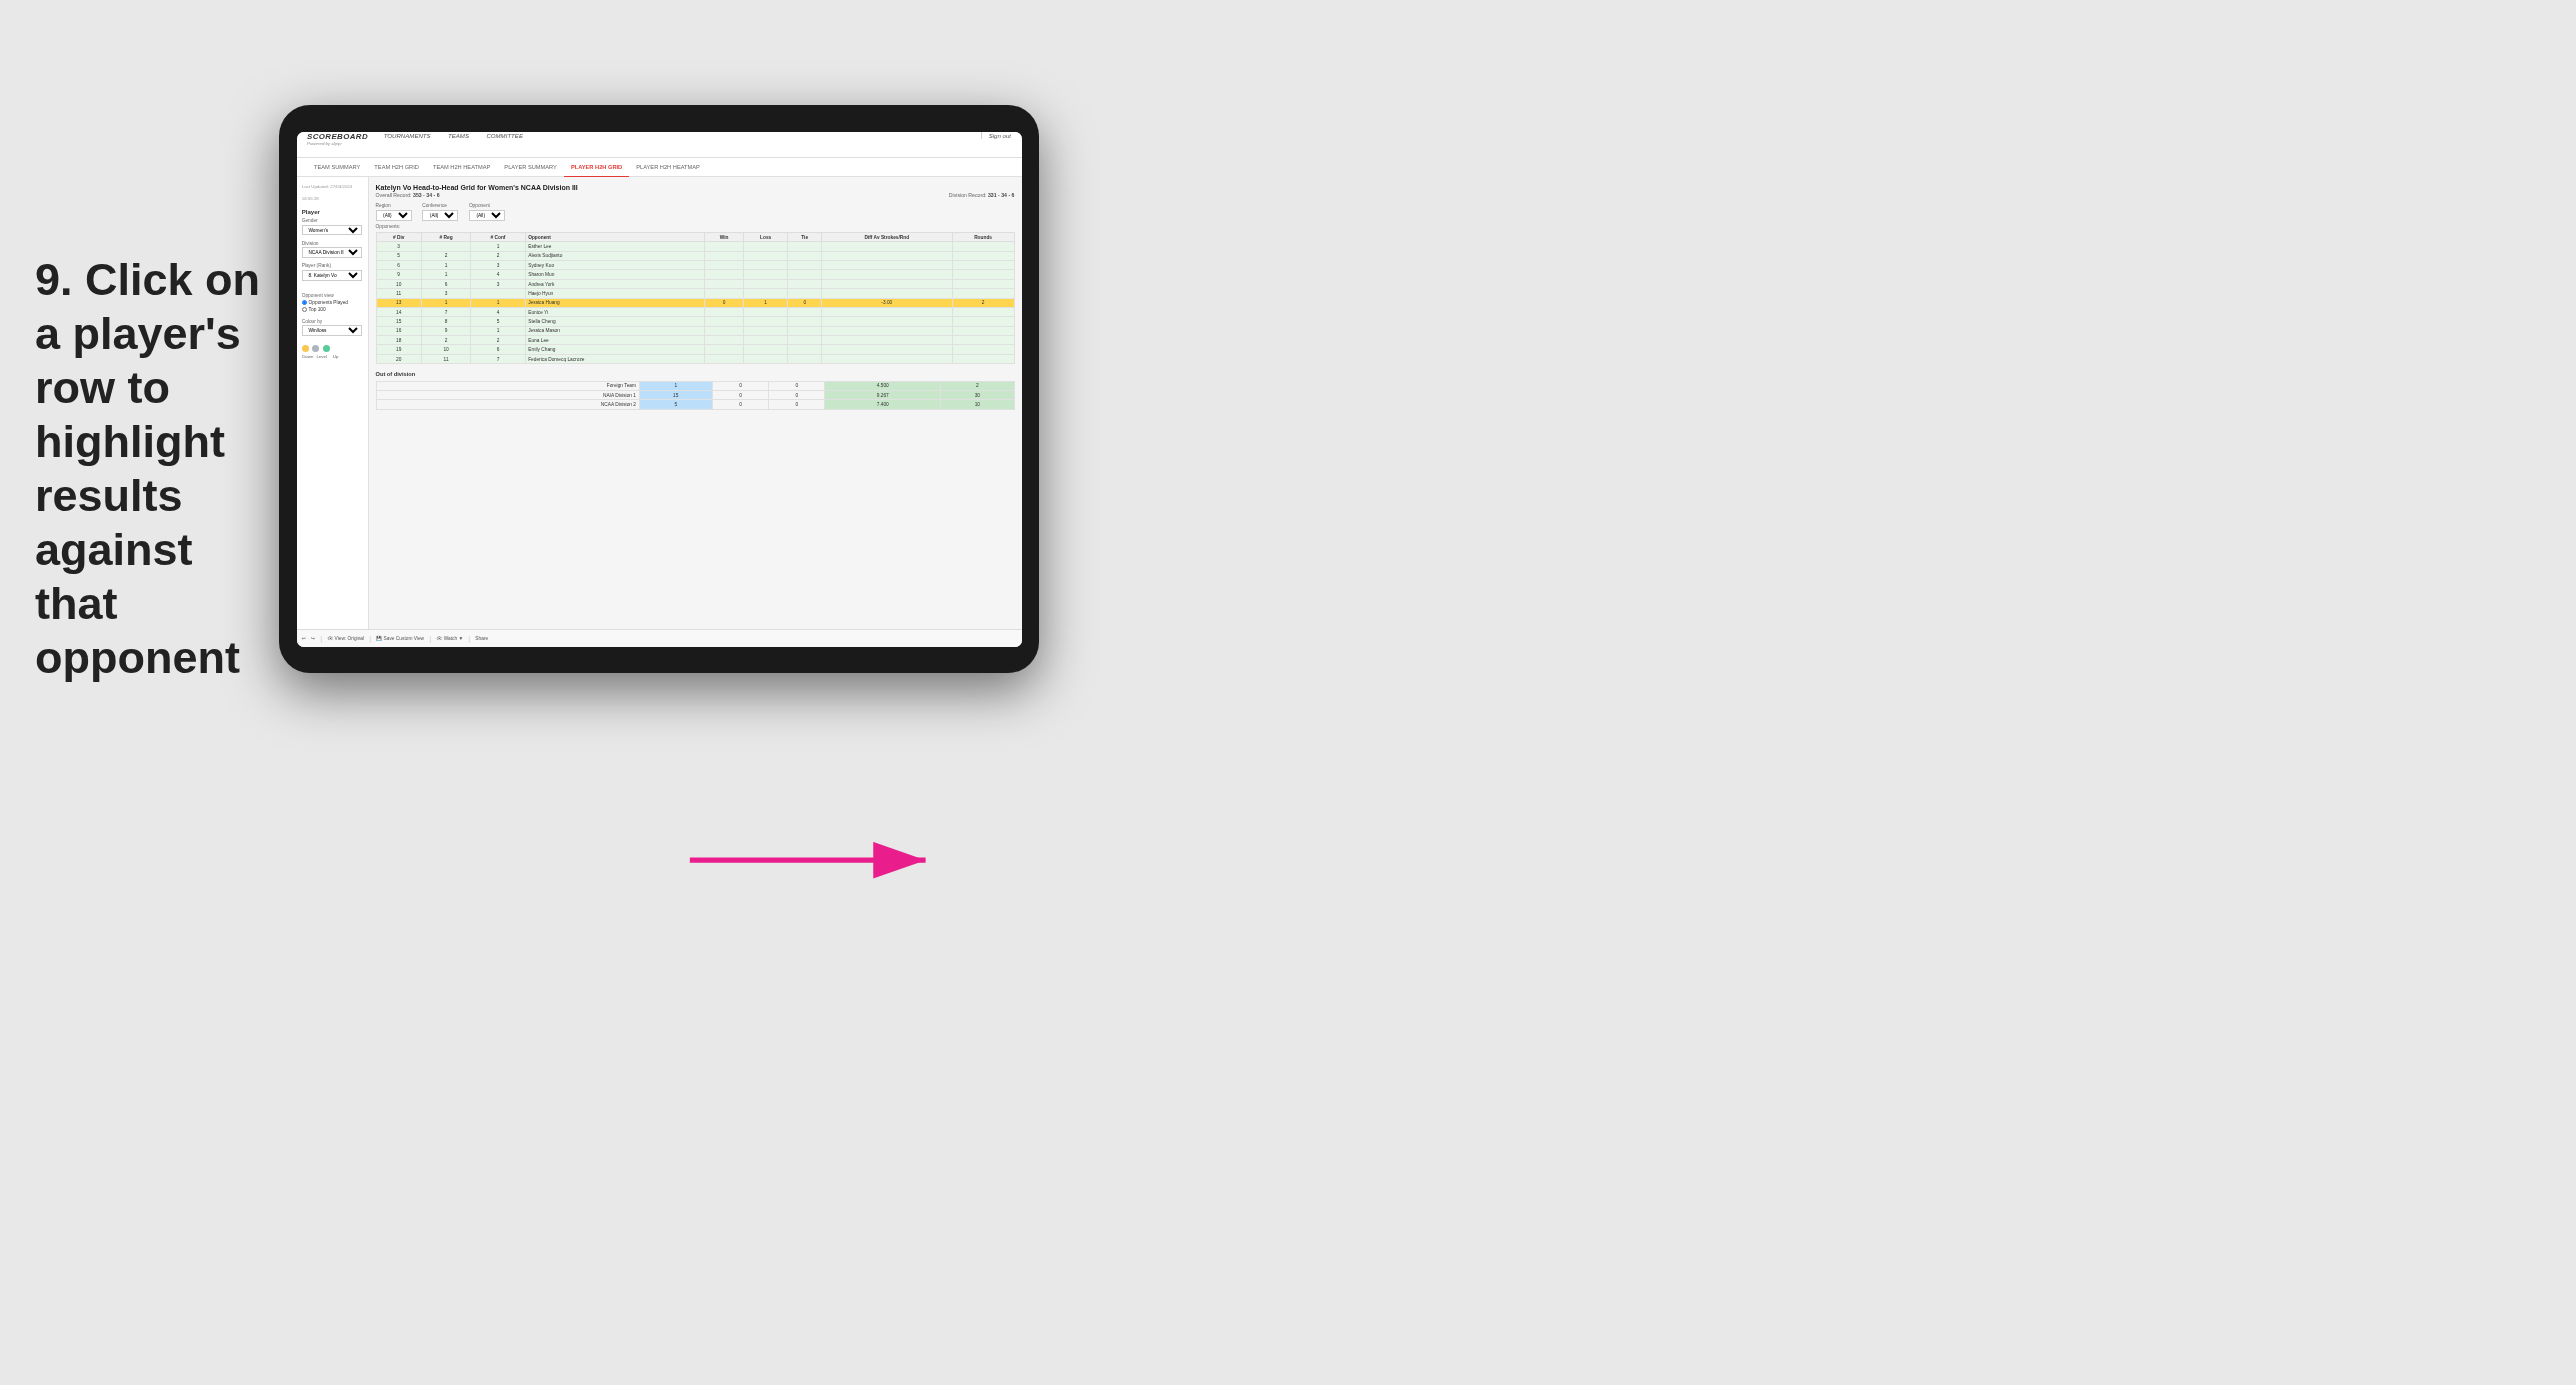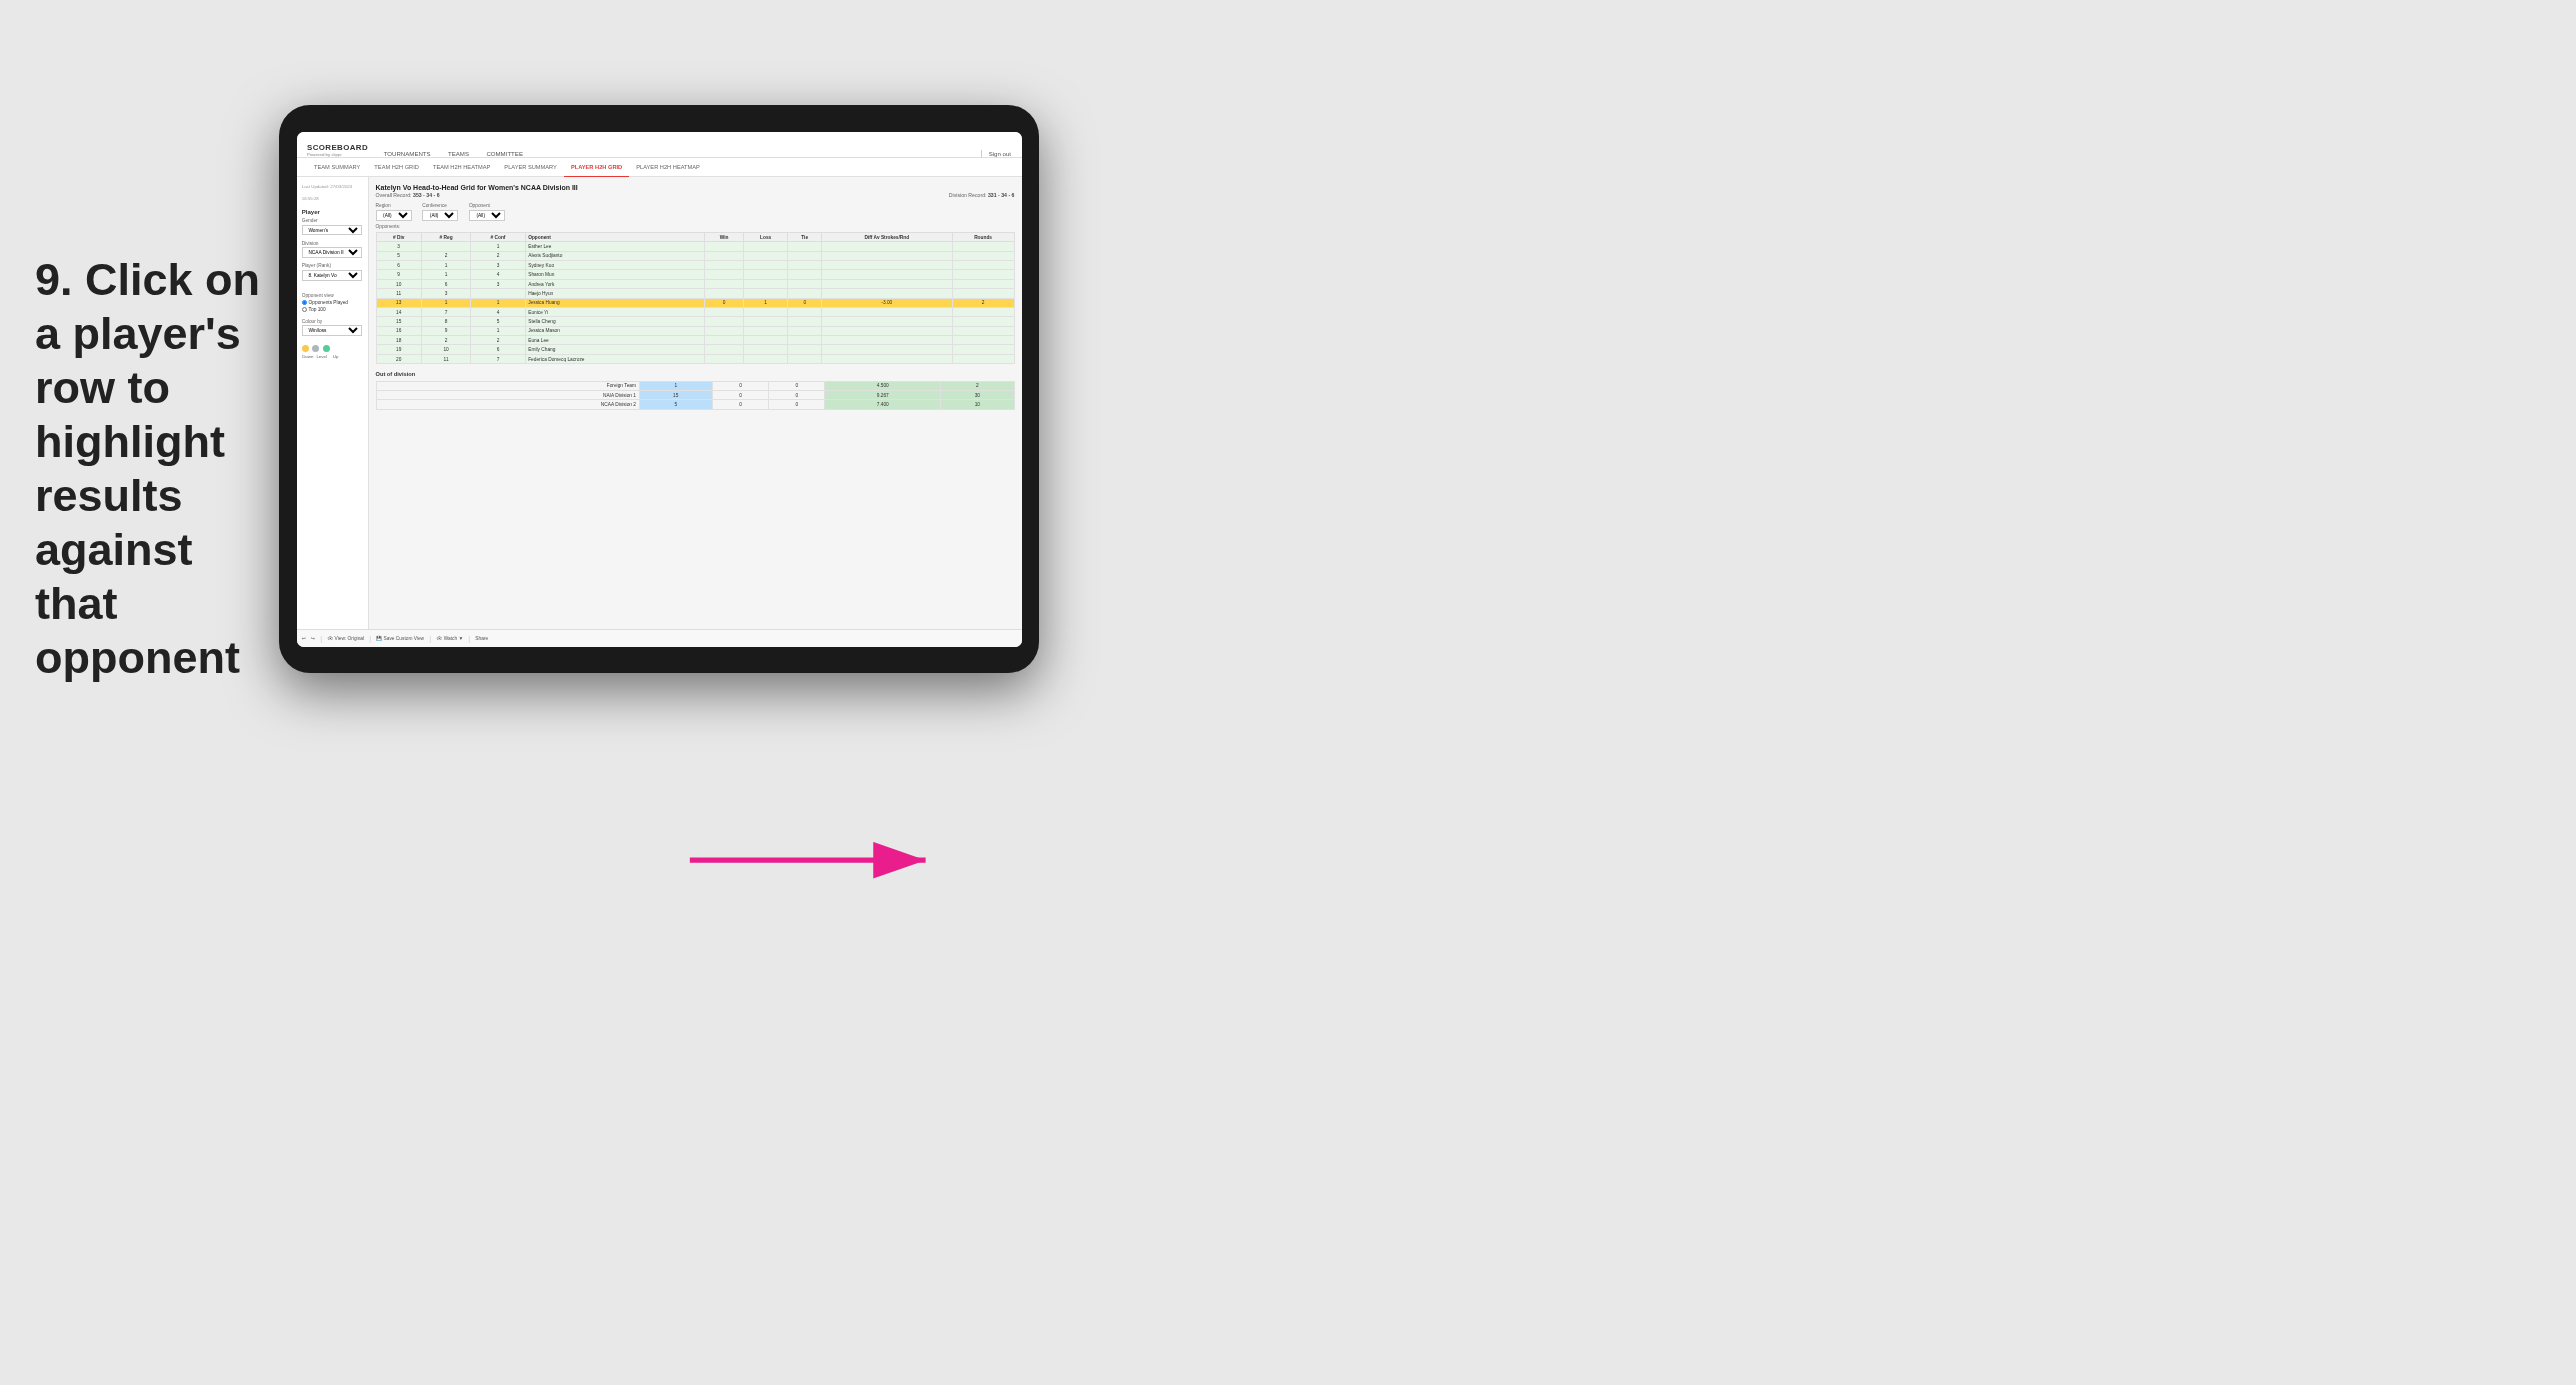--- a/index.html
+++ b/index.html
@@ -35,24 +35,25 @@
       overflow: hidden;
       display: flex;
       flex-direction: column;
     }
 
     
     .nav-bar {
       background: #fff;
       border-bottom: 0.9px solid #ddd;
       display: flex;
-      align-items: flex-end;
+      align-items: flex-start;
       padding: 0 10.5px;
       height: 26px;
       flex-shrink: 0;
+      font-style: italic;
     }
 
     .logo-area {
       display: flex;
       flex-direction: column;
       margin-right: 14px;
     }
 
     .logo-text {
       font-size: 7.9px;

